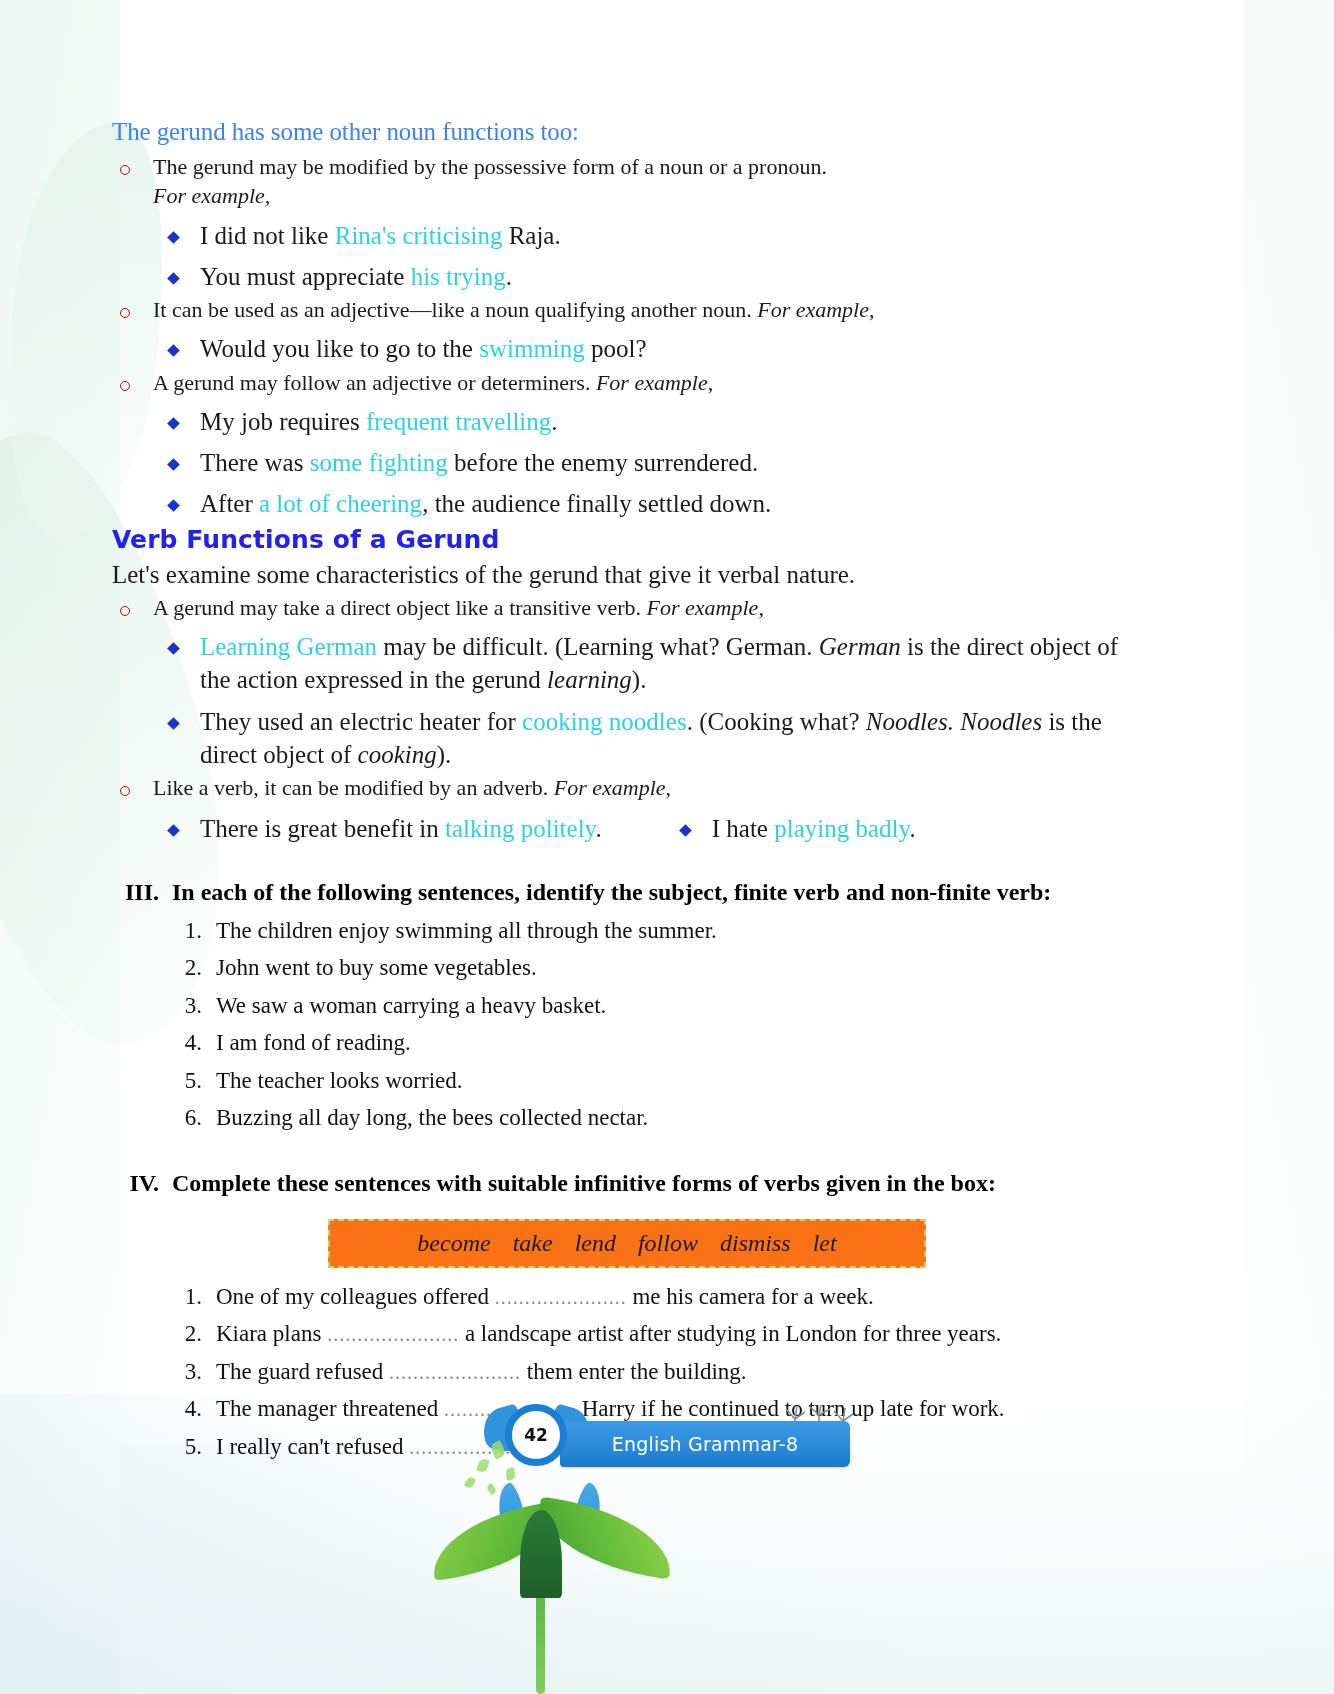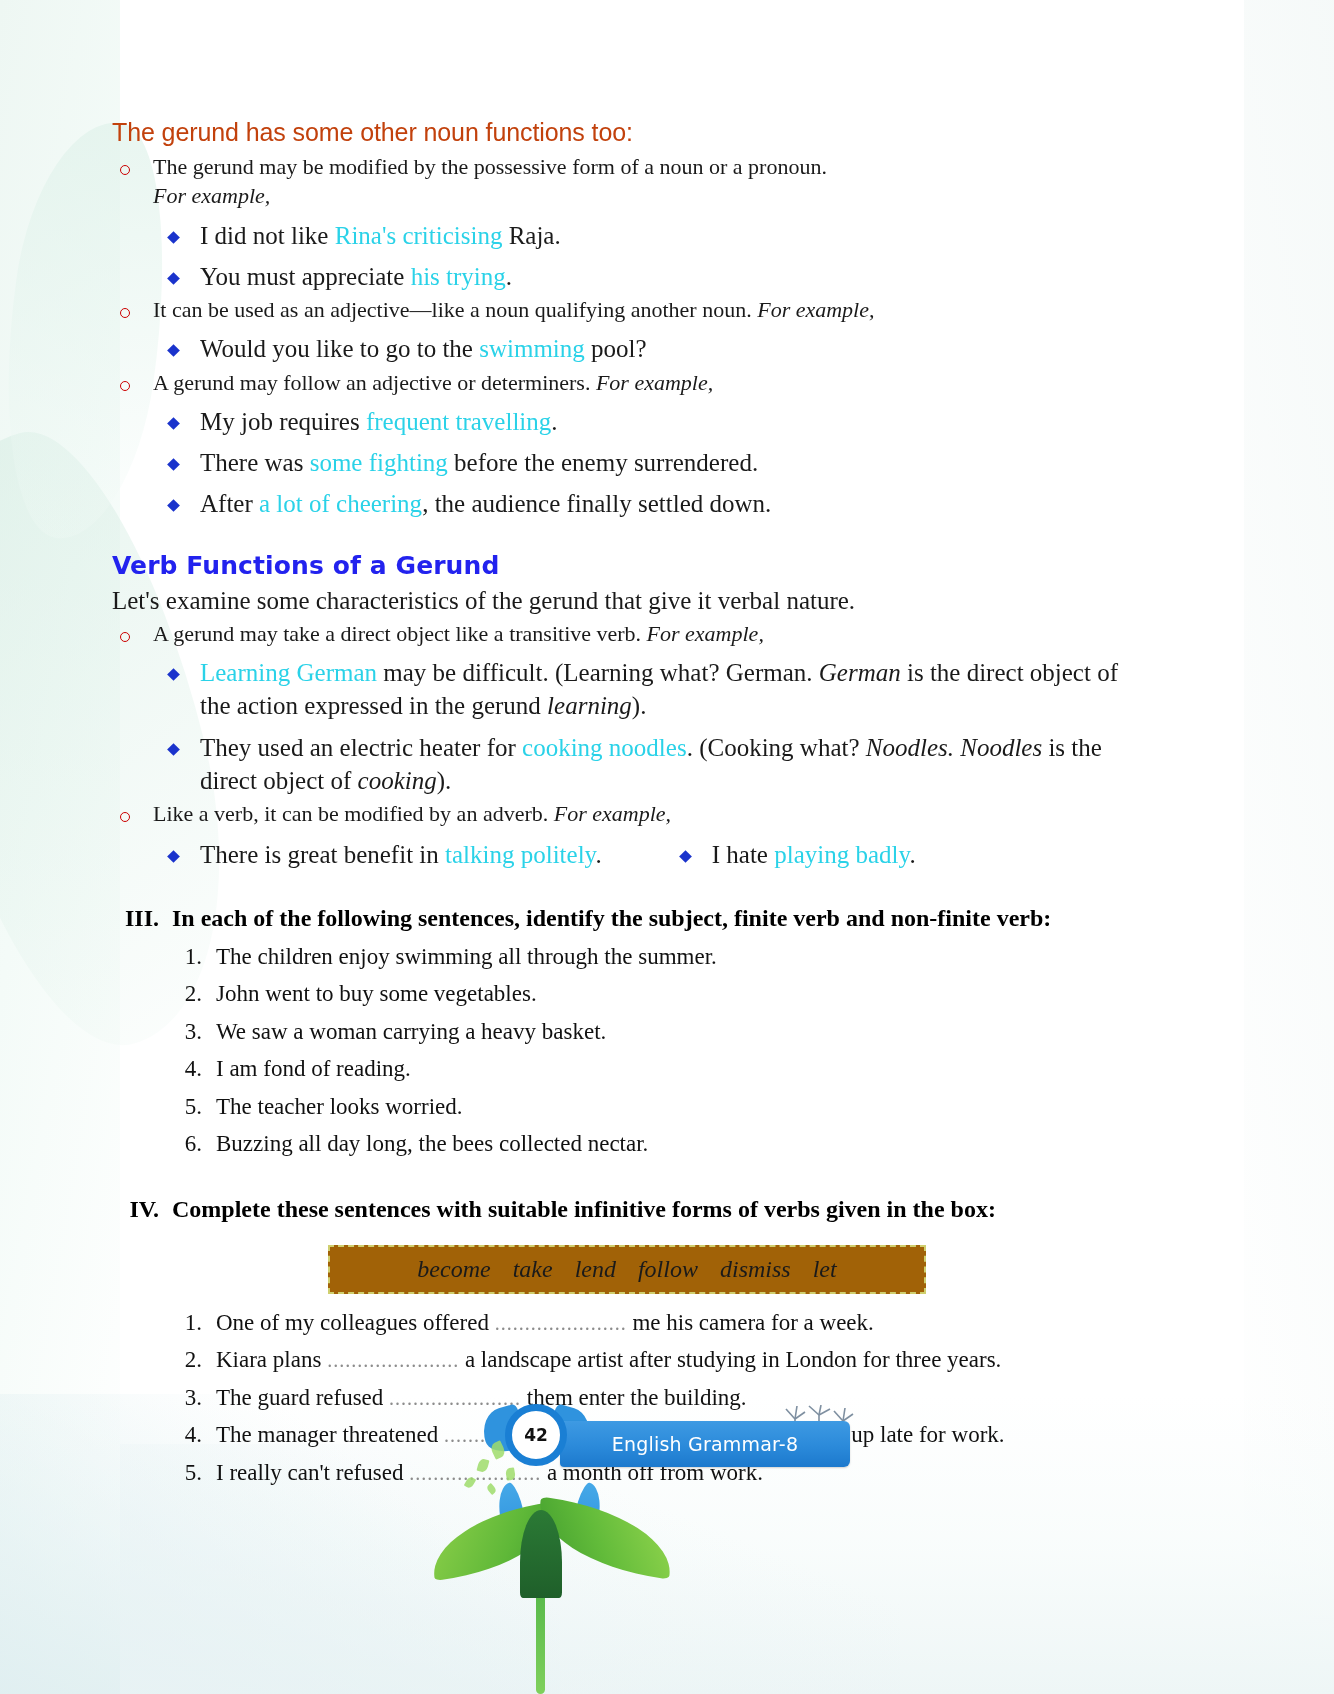--- a/index.html
+++ b/index.html
@@ -75,24 +75,24 @@
   .content {
     position: absolute;
     left: 112px;
     top: 118px;
     width: 1030px;
     z-index: 3;
   }
 
   
   .green-head {
-    color: #c2410c;
+    color: #3b82f6;
     font-size: 25px;
     line-height: 1.12;
-    font-family: Liberation Sans, sans-serif;
+    font-family: Liberation Serif, serif;
     margin-bottom: 6px;
     letter-spacing: -.1px;
   }
 
   
   .circ-item {
     position: relative;
     padding-left: 41px;
     font-size: 22px;
     line-height: 1.33;
@@ -134,21 +134,21 @@
   .cy   { color: #2ad2e8; }
   .ital { font-style: italic; }
 
   
   .blue-head {
     color: #2222ee;
     font-size: 25px;
     font-weight: bold;
     font-family: "DejaVu Sans", sans-serif;
     letter-spacing: .1px;
-    margin-top: 30px;
+    margin-top: 4px;
     margin-bottom: 4px;
   }
 
   .para {
     font-size: 25px;
     line-height: 1.33;
     color: #1a1a1a;
     margin-top: 2px;
   }
 
@@ -201,21 +201,21 @@
   .dots {
     color: #8d8d8d;
     letter-spacing: 1px;
     font-size: 20px;
   }
 
   
   .word-box {
     margin: 20px auto 10px;
     width: 598px;
-    background: #a16207;
+    background: #f97316;
     border: 2px dashed #cfcf6e;
     padding: 9px 0;
     text-align: center;
     box-sizing: border-box;
   }
   .word-box .w {
     font-style: italic;
     font-size: 24px;
     color: #1a1a1a;
     margin: 0 11px;

